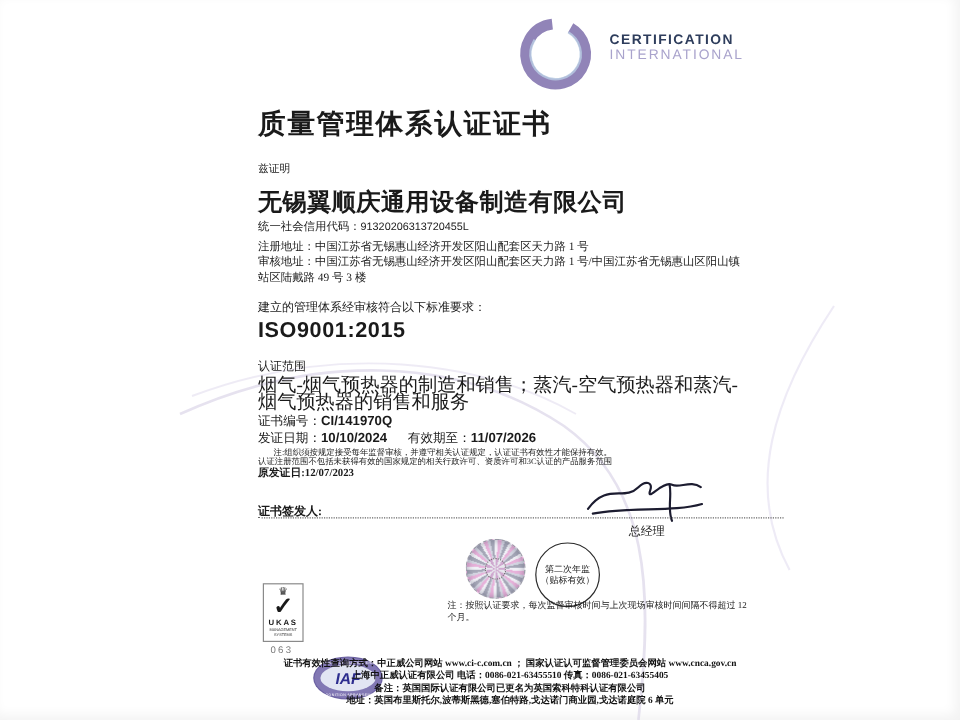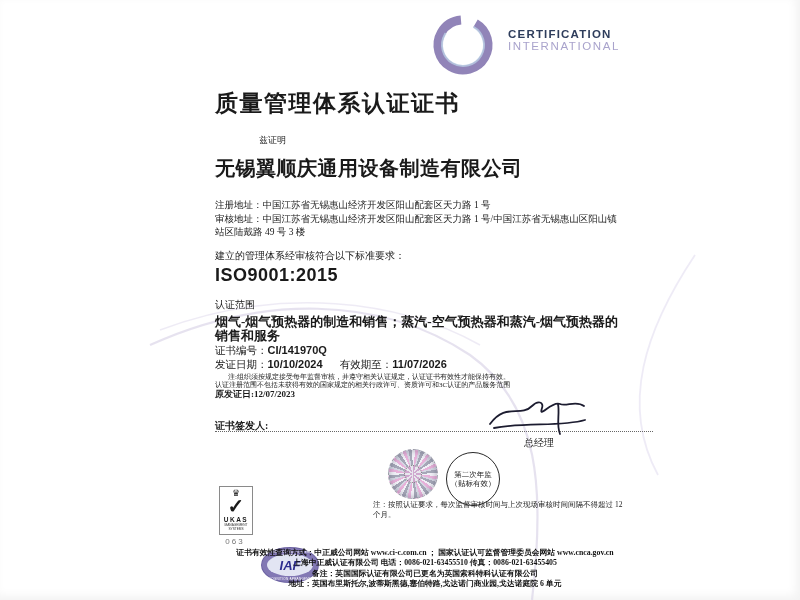--- a/index.html
+++ b/index.html
@@ -10,21 +10,21 @@
   }
   .abs{position:absolute;}
   .swirls{position:absolute;left:0;top:0;pointer-events:none;}
   .logo-line1{font-family:"Liberation Sans",sans-serif;font-size:11.5px;font-weight:600;letter-spacing:1.2px;color:#2e3d5c;}
   .logo-line2{font-family:"Liberation Sans",sans-serif;font-size:11.5px;font-weight:400;letter-spacing:1.6px;color:#a9a3cc;}
   .cert-title{font-size:23px;font-weight:700;letter-spacing:1.5px;}
   .small{font-size:9.5px;}
   .tiny{font-size:7px;color:#222;}
   .company-name{font-size:20px;font-weight:700;letter-spacing:0.5px;}
   .iso{font-family:"Liberation Sans",sans-serif;font-size:18px;font-weight:700;letter-spacing:0.5px;}
-  .scope-text{font-size:13px;font-weight:700;width:408px;line-height:14px;}
+  .scope-text{font-size:16px;font-weight:400;width:408px;line-height:14px;}
   .label10{font-size:10.5px;}
   .val{font-family:"Liberation Sans",sans-serif;font-weight:700;font-size:11px;}
   .dotline{border-top:1px dotted #666;height:0;}
   .ukas-box{width:32px;height:47px;border:1px solid #8a8a8a;display:flex;flex-direction:column;align-items:center;justify-content:flex-start;background:#fff;}
   .ukas-crown{font-size:9px;line-height:9px;margin-top:2px;}
   .ukas-check{font-size:20px;line-height:18px;font-weight:700;margin-top:-1px;}
   .ukas-name{font-family:"Liberation Sans",sans-serif;font-size:6.5px;font-weight:700;letter-spacing:1.5px;margin-top:1px;}
   .ukas-sub{font-family:"Liberation Sans",sans-serif;font-size:3.2px;text-align:center;line-height:3.6px;margin-top:1px;color:#333;}
   .ukas-num{font-family:"Liberation Sans",sans-serif;font-size:8px;letter-spacing:2px;color:#777;text-align:center;}
   .iaf-oval{width:56px;height:34px;border-radius:50%;background:#8278b4;position:relative;box-shadow:0 0 0 1px #6c62a2;}
@@ -63,23 +63,26 @@
         <circle cx="33" cy="37" r="25" fill="none" stroke="#9184b8" stroke-width="9" stroke-dasharray="141 16"></circle>
         <circle cx="33" cy="37" r="21" fill="none" stroke="#b9cde4" stroke-width="2" stroke-dasharray="100 35" opacity="0.8"></circle>
       </g>
     </svg>
     <div class="abs" style="left:78px;top:22px;">
       <div class="logo-line1">CERTIFICATION</div>
       <div class="logo-line2">INTERNATIONAL</div>
     </div>
   </div>
 
-  <div class="abs" style="left:215px;top:134px;font-size:9px;margin-left:44px;">兹证明</div>
+  <div class="abs" style="left:215px;top:134px;font-size:9px;">兹证明</div>
 
   <div class="abs company-name" style="left:215px;top:155px;">无锡翼顺庆通用设备制造有限公司</div>
+  <div class="abs small" style="left:215px;top:183px;">
+    <span>统一社会信用代码：</span><span style="font-family:'Liberation Sans',sans-serif;font-size:9px;">91320206313720455L</span>
+  </div>
 
   <div class="abs small" style="left:215px;top:199px;width:420px;">
     <span>注册地址：</span><span>中国江苏省无锡惠山经济开发区阳山配套区天力路 1 号</span>
   </div>
   <div class="abs small" style="left:215px;top:213px;width:402px;line-height:13px;">
     <span>审核地址：</span><span>中国江苏省无锡惠山经济开发区阳山配套区天力路 1 号/中国江苏省无锡惠山区阳山镇站区陆戴路 49 号 3 楼</span>
   </div>
 
   <div class="abs" style="left:215px;top:249px;font-size:10px;">建立的管理体系经审核符合以下标准要求：</div>
   <div class="abs iso" style="left:215px;top:265px;">ISO9001:2015</div>

